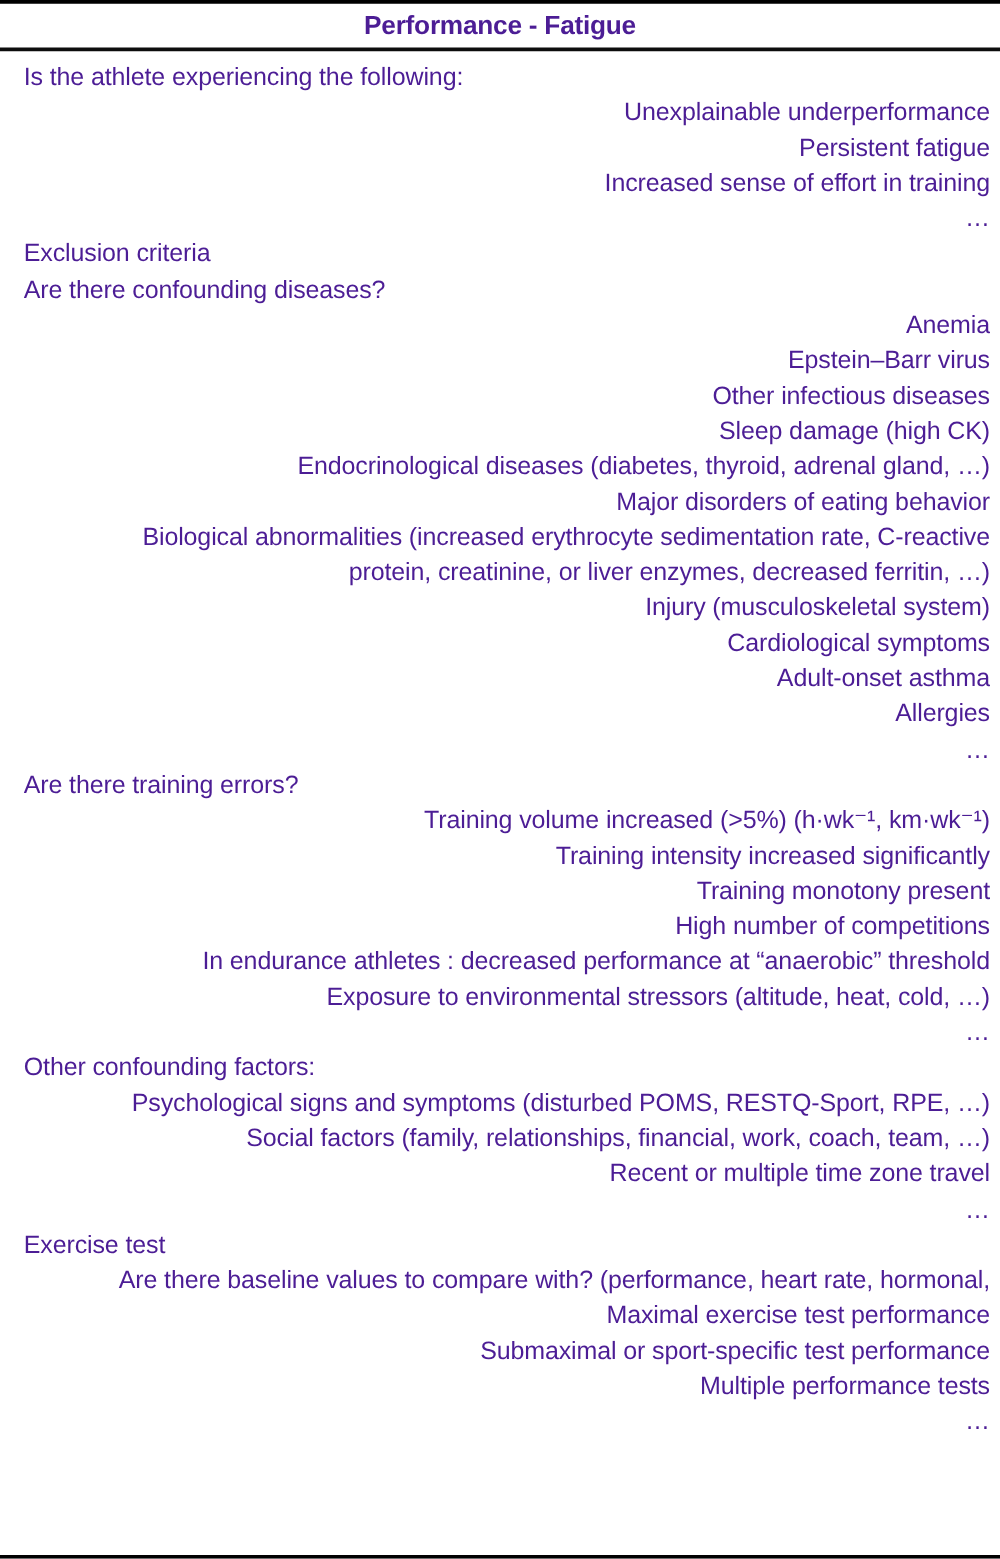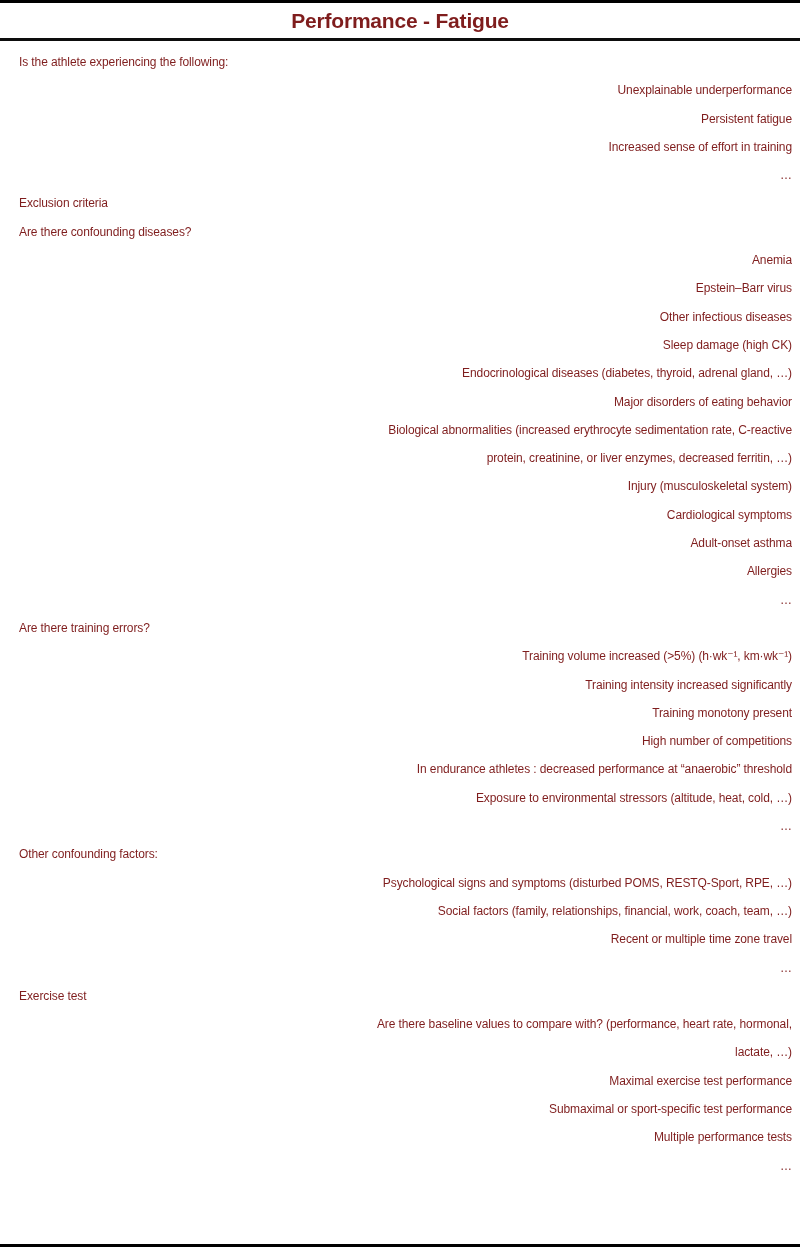--- a/index.html
+++ b/index.html
@@ -2,21 +2,21 @@
 <html><head>
 <meta charset="utf-8">
 <style>
   * { margin: 0; padding: 0; box-sizing: border-box; }
   html, body { background: #ffffff; }
   .sheet {
     position: relative;
     width: 800px;
     height: 1247px;
     background: #ffffff;
-    color: #7f1d1d;
+    color: #4c1d95;
     font-family: "Liberation Sans", "DejaVu Sans", sans-serif;
     border-top: 3px solid #000000;
     border-bottom: 3px solid #000000;
     overflow: hidden;
   }
   .table-header {
     height: 38px;
     border-bottom: 3px solid #0d0d0d;
     display: flex;
     align-items: center;
@@ -25,21 +25,21 @@
   .table-title {
     font-size: 21px;
     font-weight: 700;
     letter-spacing: -0.2px;
     white-space: nowrap;
   }
   .table-body {
     padding: 7px 8px 0 19px;
   }
   .row {
-    font-size: 12px;
+    font-size: 20px;
     line-height: 28.3px;
     letter-spacing: -0.1px;
     white-space: nowrap;
     overflow: hidden;
   }
   .row.indent { padding-left: 16px; text-align: right; }
 </style>
 </head>
 <body>
 
@@ -76,19 +76,18 @@
       <div class="row indent">In endurance athletes : decreased performance at “anaerobic” threshold</div>
       <div class="row indent">Exposure to environmental stressors (altitude, heat, cold, …)</div>
       <div class="row indent">…</div>
       <div class="row">Other confounding factors:</div>
       <div class="row indent">Psychological signs and symptoms (disturbed POMS, RESTQ-Sport, RPE, …)</div>
       <div class="row indent">Social factors (family, relationships, financial, work, coach, team, …)</div>
       <div class="row indent">Recent or multiple time zone travel</div>
       <div class="row indent">…</div>
       <div class="row">Exercise test</div>
       <div class="row indent">Are there baseline values to compare with? (performance, heart rate, hormonal,</div>
-      <div class="row indent">lactate, …)</div>
       <div class="row indent">Maximal exercise test performance</div>
       <div class="row indent">Submaximal or sport-specific test performance</div>
       <div class="row indent">Multiple performance tests</div>
       <div class="row indent">…</div>
     </div>
 </div>
 
 </body></html>

